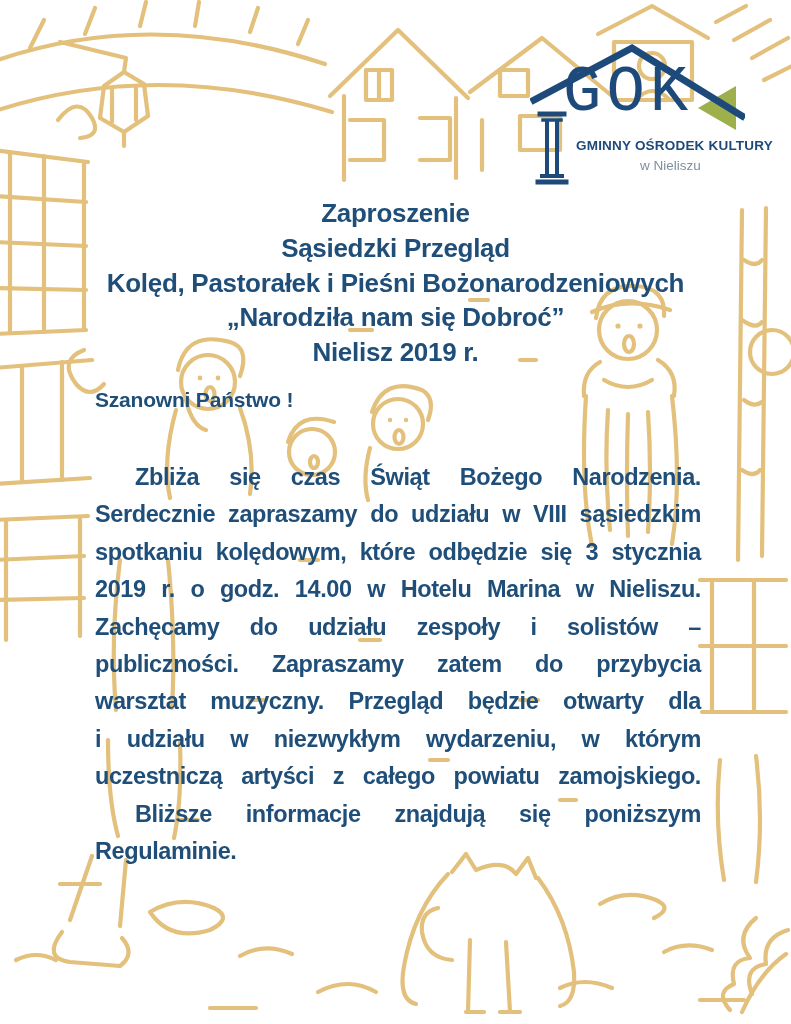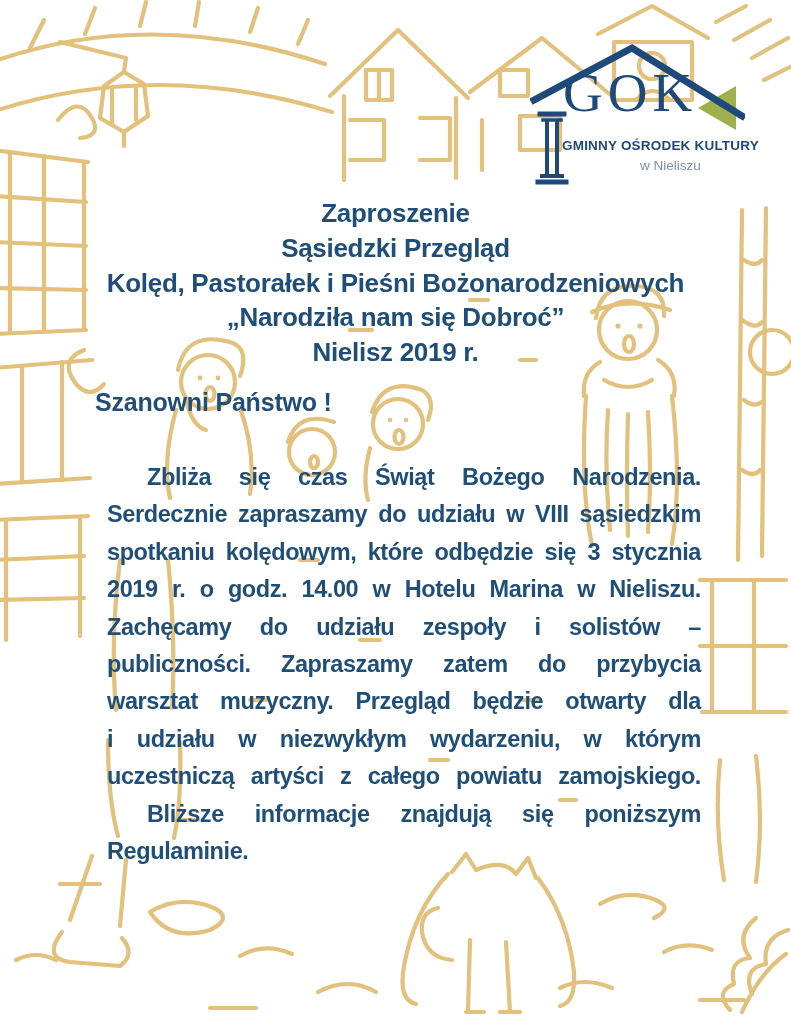--- a/index.html
+++ b/index.html
@@ -11,43 +11,43 @@
   .bg{position:absolute;left:0;top:0;width:791px;height:1024px;}
   .bg path,.bg circle,.bg ellipse,.bg rect{
     stroke:#e3c07c;fill:none;stroke-width:4.2;stroke-linecap:round;stroke-linejoin:round;
   }
   .bg .fill{fill:#e3c07c;stroke:none;}
   
   .logo{position:absolute;top:34px;right:46px;width:215px;height:152px;}
   .logo svg{position:absolute;left:0;top:0;width:215px;height:152px;}
   .logo svg path{stroke:#1d4a7a;fill:none;stroke-linecap:square;}
   .logo .gok{
-    position:absolute;left:33px;top:30px;font-family:Liberation Serif, serif;
-    font-size:55px;line-height:58px;letter-spacing:5px;color:#1d4a7a;font-weight:400;
+    position:absolute;left:33px;top:30px;font-family:Liberation Mono, monospace;
+    font-size:64px;line-height:58px;letter-spacing:5px;color:#1d4a7a;font-weight:400;
   }
   .logo .org{
     position:absolute;left:32px;top:104px;font-size:13.5px;font-weight:bold;
-    letter-spacing:.2px;color:#1d4a7a;white-space:nowrap;
+    letter-spacing:.2px;color:#1d4a7a;white-space:nowrap;padding-left:14px;
   }
   .logo .loc{
     position:absolute;left:110px;top:124px;font-size:13.5px;color:#7f8fa2;white-space:nowrap;
   }
   
   .title{
     position:absolute;left:0;top:178px;width:791px;text-align:center;
     font-size:26px;font-weight:bold;line-height:34.8px;letter-spacing:-.3px;margin-top:18px;
   }
   .salutation{
-    position:absolute;left:95px;top:388px;font-size:25px;font-weight:bold;letter-spacing:-.2px;
+    position:absolute;left:95px;top:388px;font-size:21px;font-weight:bold;letter-spacing:-.2px;
   }
   .bodytext{
     position:absolute;left:95px;top:459px;width:606px;
     font-size:23.5px;font-weight:bold;line-height:37.4px;letter-spacing:-.4px;
   }
-  .bl{text-align:justify;text-align-last:justify;white-space:normal;margin-left:12px;}
+  .bl{text-align:justify;text-align-last:justify;white-space:normal;}
   .bl.ind{text-indent:40px;}
   .bl.noj{text-align:center;text-align-last:left;}
 </style>
 </head>
 <body>
 
 <div class="page">
 
   <svg class="bg" viewBox="0 0 791 1024">
 

